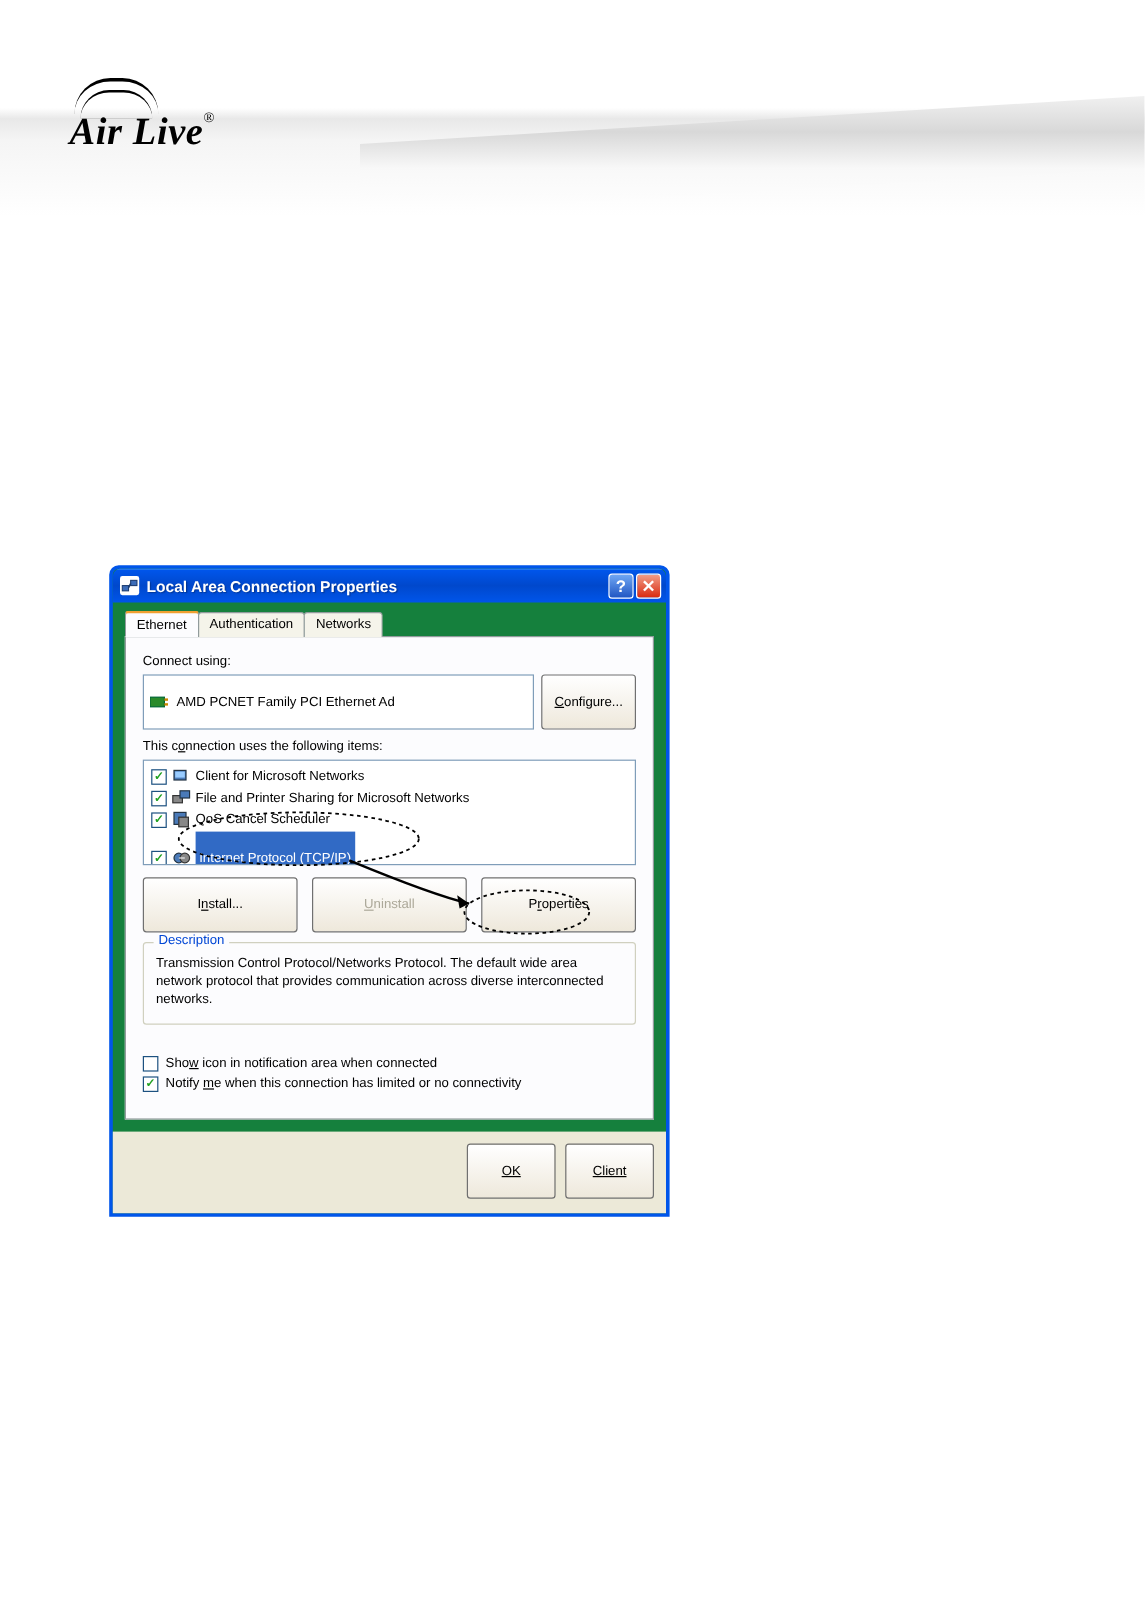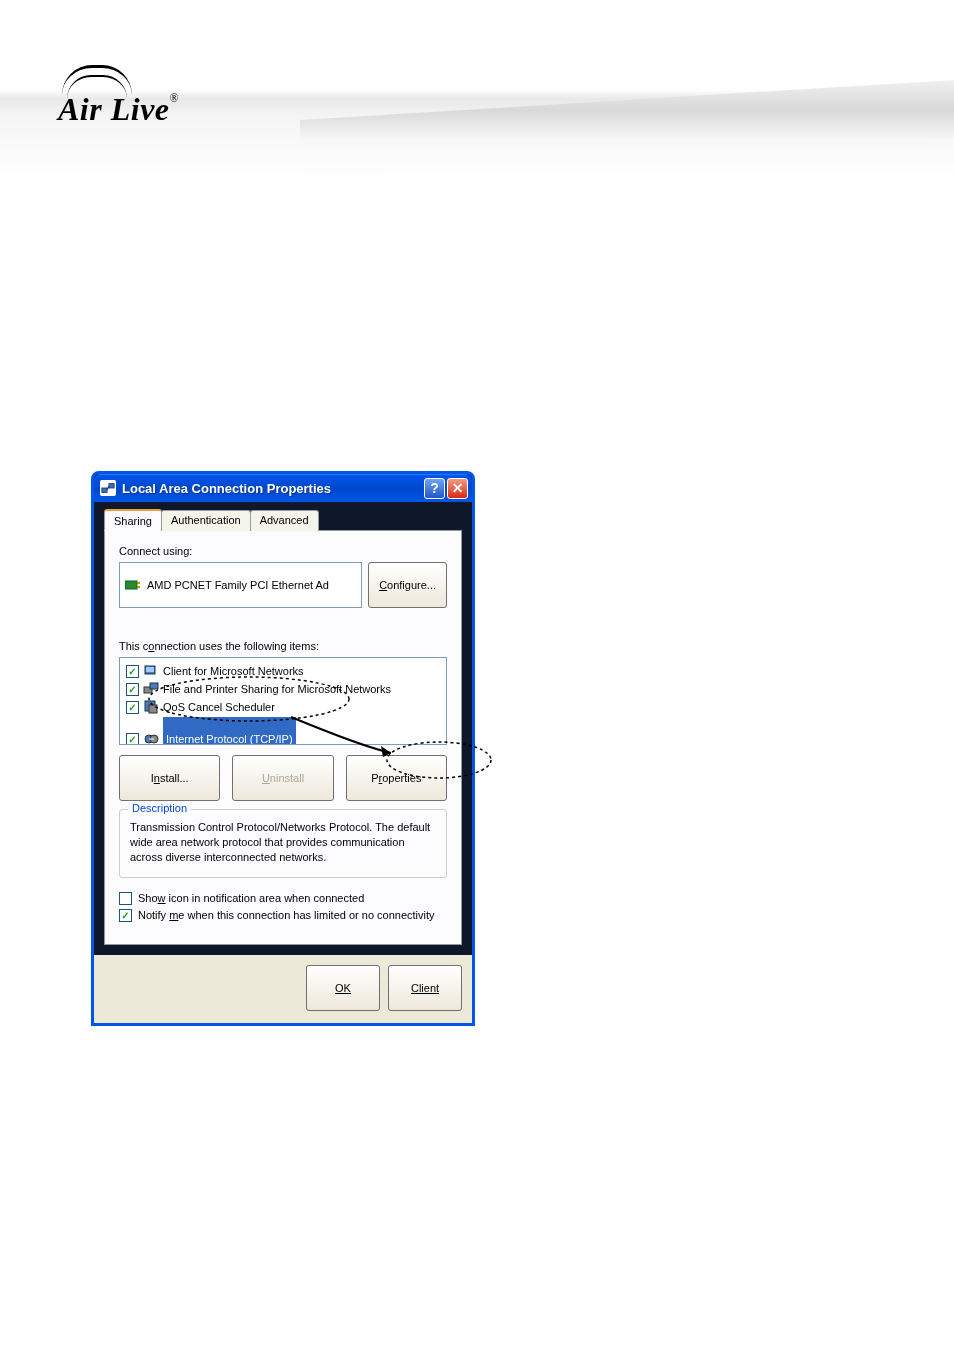--- a/index.html
+++ b/index.html
@@ -54,24 +54,24 @@
       font-style: italic;
       letter-spacing: 0.5px;
     }
     .logo-reg { font-size: 12px; vertical-align: top; }
 
     
     .dialog {
       position: absolute;
       top: 471px;
       left: 91px;
-      width: 384px;
+      width: 467px;
       border: 3px solid #0055ea;
       border-radius: 8px 8px 0 0;
-      background: #0f172a;
+      background: #15803d;
       font-size: 11px;
     }
     .titlebar {
       height: 28px;
       background: linear-gradient(to bottom, #3c8cf0 0%, #0055ea 5%, #0048cc 50%, #0055ea 100%);
       display: flex;
       align-items: center;
       padding: 0 4px 0 6px;
       color: #fff;
       border-radius: 6px 6px 0 0;
@@ -115,21 +115,21 @@
       padding-top: 4px;
       margin-top: -1px;
       border-top: 2px solid #f0a030;
     }
     .tab-pane {
       border: 1px solid #919b9c;
       background: #fcfcfe;
       padding: 14px 14px 18px;
     }
     .label-row { margin-bottom: 5px; }
-    .adapter-row { display: flex; gap: 6px; margin-bottom: 32px; }
+    .adapter-row { display: flex; gap: 6px; margin-bottom: 8px; }
     .adapter-box {
       flex: 1;
       border: 1px solid #7f9db9;
       background: #fff;
       padding: 3px 5px;
       display: flex; align-items: center; gap: 6px;
       font-size: 11px;
     }
     .adapter-icon { width: 16px; height: 12px; }
     .btn {
@@ -168,21 +168,21 @@
       background: #316ac5;
       color: #fff;
       padding: 16px 3px;
     }
     .btn-row { display: flex; gap: 12px; margin-bottom: 8px; }
     .btn-row .btn { flex: 1; }
     .group-box {
       border: 1px solid #d0d0bf;
       border-radius: 3px;
       padding: 10px 10px 12px;
-      margin-bottom: 14px;
+      margin-bottom: 26px;
       position: relative;
     }
     .group-title {
       position: absolute;
       top: -8px; left: 8px;
       background: #fcfcfe;
       padding: 0 4px;
       color: #0046d5;
       font-size: 11px;
     }
@@ -222,23 +222,23 @@
           <line x1="7" y1="10" x2="9" y2="6" stroke="#1a3a6e" stroke-width="1.5"></line>
         </svg>
     </span>
     <span class="title-text">Local Area Connection Properties</span>
     <div class="title-btn">?</div>
     <div class="title-btn close">✕</div>
   </div>
 
   <div class="body">
     <div class="tabs">
-      <div class="tab active">Sharing</div>
+      <div class="tab active">Ethernet</div>
       <div class="tab">Authentication</div>
-      <div class="tab">Advanced</div>
+      <div class="tab">Networks</div>
     </div>
 
     <div class="tab-pane">
       <div class="label-row">Connect using:</div>
       <div class="adapter-row">
         <div class="adapter-box">
           <span class="adapter-icon">
             <svg viewBox="0 0 16 12">
                 <rect x="0" y="2" width="12" height="8" fill="#2a8a2a" stroke="#063"></rect>
                 <rect x="12" y="3" width="3" height="2" fill="#cc8800"></rect>

